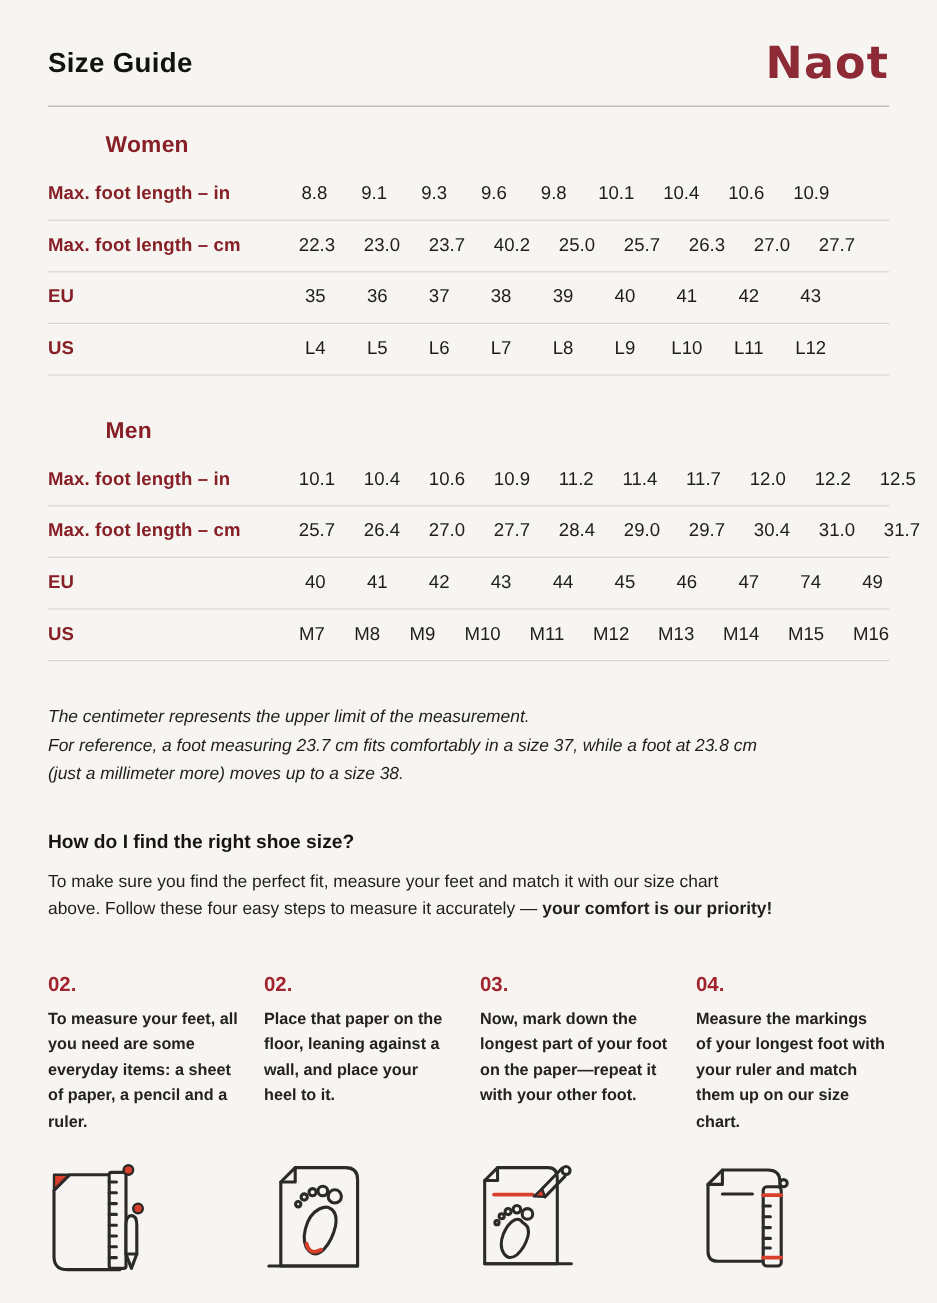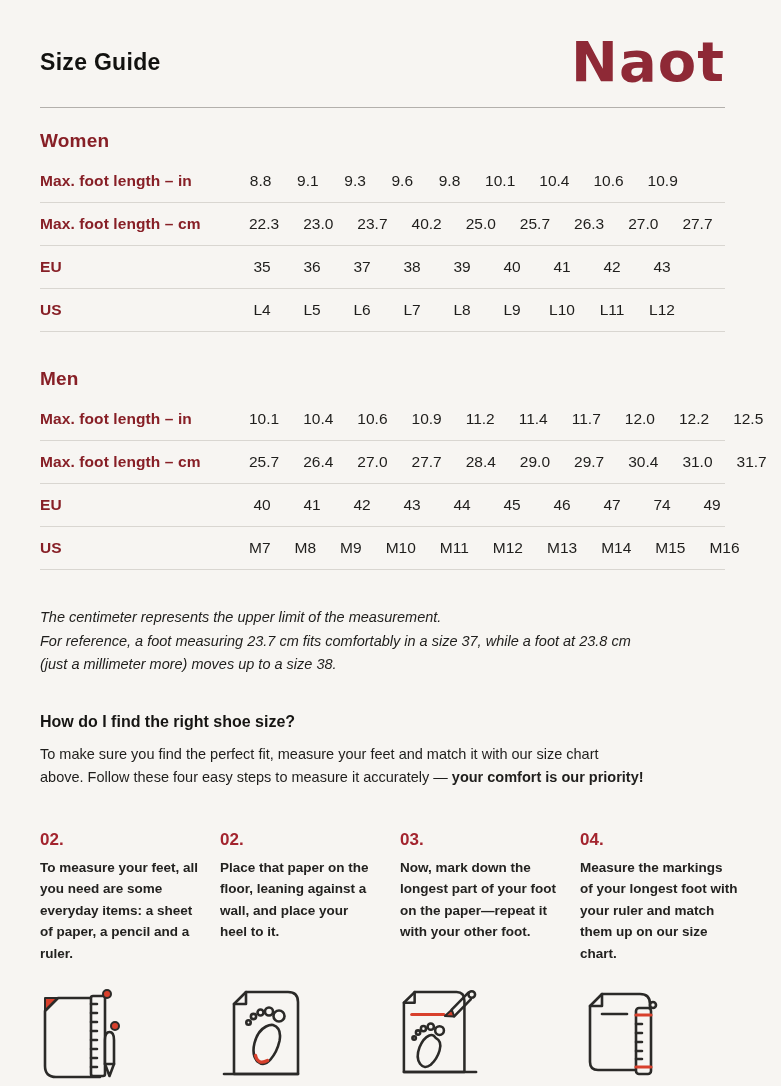--- a/index.html
+++ b/index.html
@@ -6,31 +6,31 @@
     --background:#f7f5f2; --text:#1f1e1c; --brand-maroon:#8e2936;
     --heading-maroon:#871f26; --step-number-red:#a3242e; --icon-red:#d8402c;
     --icon-stroke:#2b2a28; --divider:#b3b0ac; --row-divider:#d9d6d1;
   }
   *{margin:0;padding:0;box-sizing:border-box;}
   html,body{width:781px;}
   body{
     height:1086px; background:var(--background); color:var(--text);
     font-family:"Liberation Sans", sans-serif; overflow:hidden;
   }
-  .page{width:781px;height:1086px;padding:34px 56px 0 40px;}
+  .page{width:781px;height:1086px;padding:34px 40px 0 40px;}
   .header{display:flex;justify-content:space-between;align-items:center;}
   .title{font-size:23px;font-weight:600;letter-spacing:.3px;color:#121210;}
   .logo{
-    font-family:"DejaVu Sans", sans-serif;font-size:56px;font-weight:800;
+    font-family:"DejaVu Sans", sans-serif;font-size:37px;font-weight:800;
     color:var(--brand-maroon);letter-spacing:1px;line-height:1;
   }
   .header-rule{border:none;border-top:1px solid var(--divider);margin-top:17px;}
   .section-heading{
     font-size:19px;font-weight:700;color:var(--heading-maroon);
-    margin-top:22px;margin-bottom:8px;letter-spacing:.2px;
+    margin-top:22px;margin-bottom:8px;letter-spacing:.2px;margin-left:48px;
   }
   .trow{
     display:flex;align-items:center;padding:12px 0;
     border-bottom:1px solid var(--row-divider);
     gap:24px;
   }
   .tlabel{
     width:185px;flex:0 0 185px;font-size:15.5px;font-weight:700;
     color:var(--heading-maroon);letter-spacing:.1px;
   }

